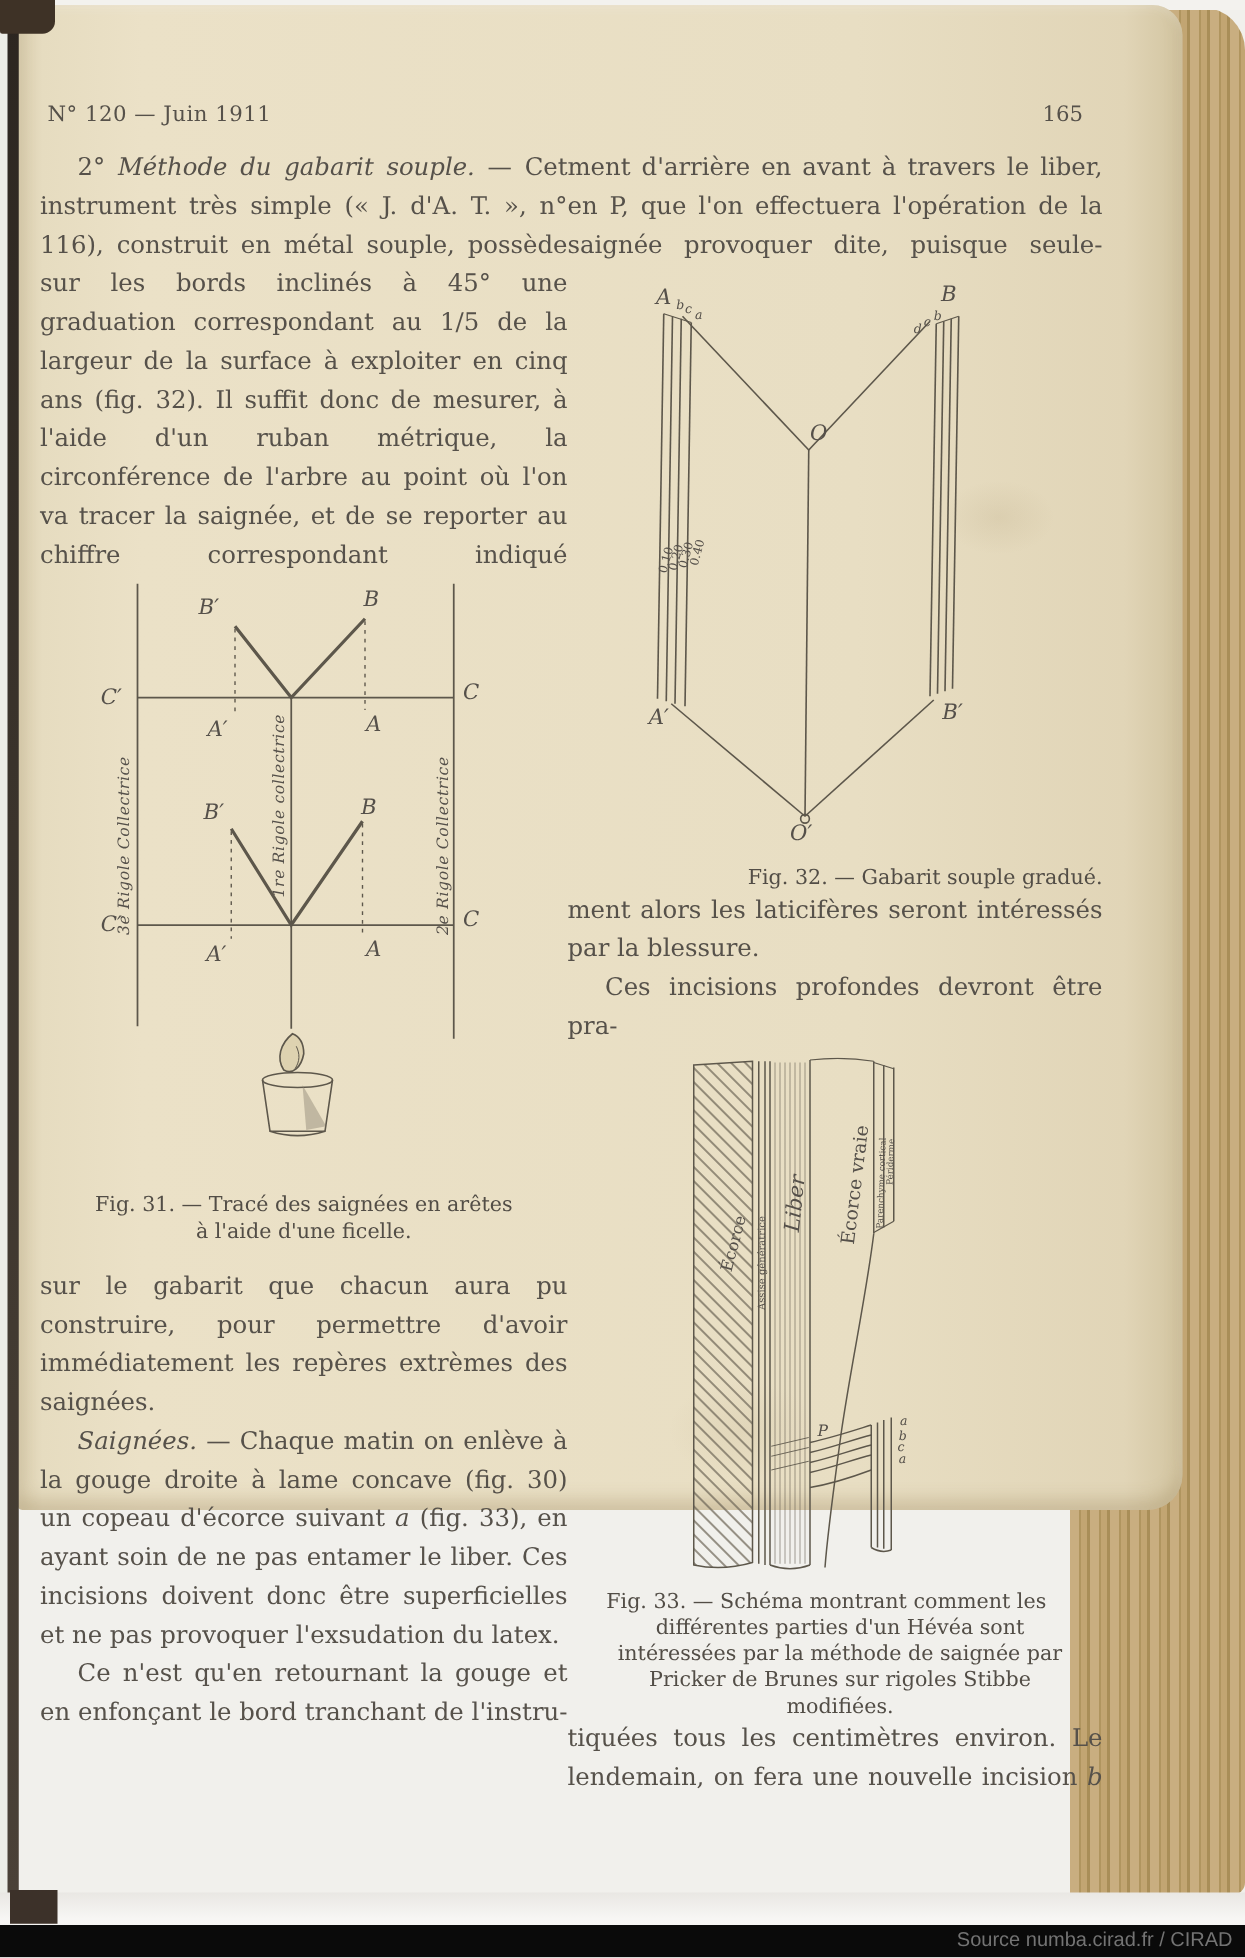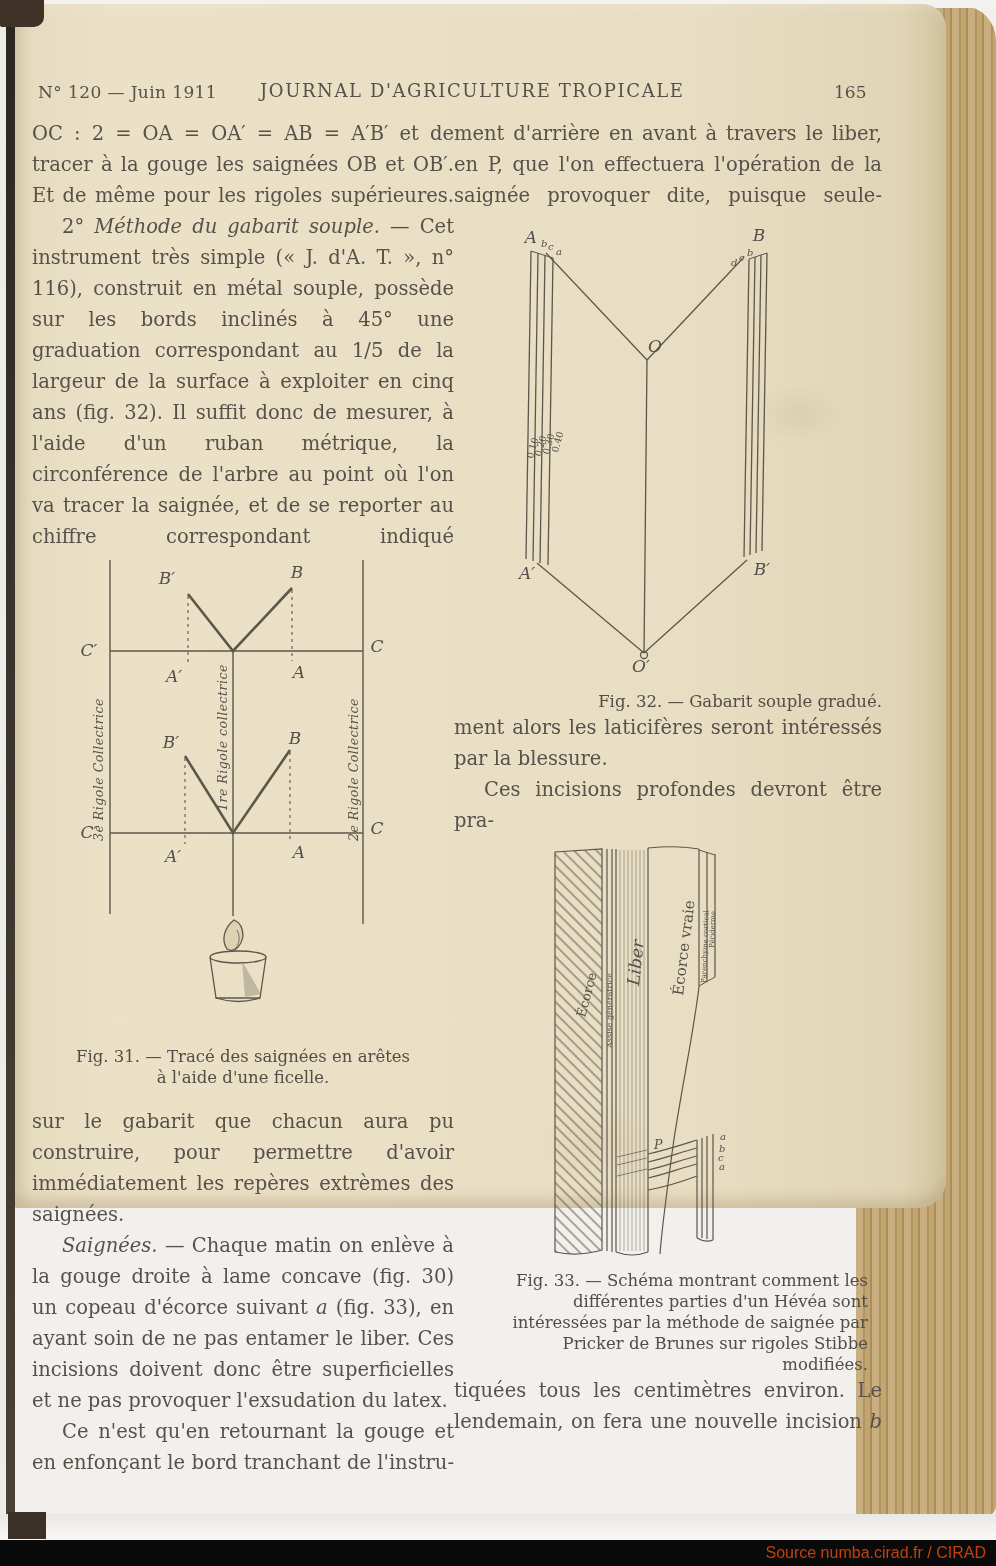--- a/index.html
+++ b/index.html
@@ -6,21 +6,21 @@
   .scene{position:relative;width:996px;height:1566px;overflow:hidden;background:#f1f0ec;font-family:"DejaVu Serif",serif;}
   
   .edge-light{position:absolute;left:0;top:0;width:6px;height:1566px;background:#ecede7;}
   .edge-dark{position:absolute;left:6px;top:0;width:9px;height:1516px;background:linear-gradient(180deg,#2c2620 0,#3a332b 40%,#4a4137 100%);}
   .corner-dark{position:absolute;left:0;top:0;width:44px;height:27px;background:#3e3226;border-radius:0 0 10px 2px;}
   .corner-dark-bottom{position:absolute;left:8px;top:1512px;width:38px;height:27px;background:#3c3129;}
   .page-stack{position:absolute;left:856px;top:6px;width:140px;height:1510px;border-radius:0 34px 10px 0;
     background:repeating-linear-gradient(90deg,#c9ae80 0 7px,#b0955f 7px 9px,#c2a572 9px 14px,#a98e58 14px 16px);}
   .top-white{position:absolute;left:44px;top:0;width:952px;height:8px;background:#f3f2ee;}
   .bottom-white{position:absolute;left:0;top:1514px;width:996px;height:52px;background:linear-gradient(180deg,#e9e7e3 0,#f7f6f4 40%,#f2f1ef 100%);}
-  .bottom-bar{position:absolute;left:0;top:1540px;width:996px;height:26px;background:#0a0a0a;color:#c2410c;
+  .bottom-bar{position:absolute;left:0;top:1540px;width:996px;height:26px;background:#0a0a0a;color:#737373;
     font-family:"Liberation Sans",sans-serif;font-size:16px;line-height:26px;text-align:right;box-sizing:border-box;padding-right:10px;}
   
   .paper{position:absolute;left:14px;top:4px;width:932px;height:1204px;border-radius:4px 24px 28px 4px;
     background:linear-gradient(90deg,#d9cdae 0,#e6dcc0 20px,#ebe1c7 100px,#e8dec3 72%,#e1d5b7 95%,#d2c4a0 100%);
     box-shadow:inset 0 -8px 14px rgba(140,115,70,.28), inset 0 3px 8px rgba(255,255,255,.25);color:#56514a;}
   .stain{position:absolute;border-radius:50%;pointer-events:none;}
   .stain1{left:740px;top:380px;width:90px;height:60px;background:radial-gradient(ellipse,rgba(140,115,70,.10),transparent 70%);}
   .stain2{left:520px;top:1100px;width:120px;height:80px;background:radial-gradient(ellipse,rgba(140,115,70,.08),transparent 70%);}
   
   .hdr-issue{position:absolute;left:24px;top:78px;font-size:17px;letter-spacing:.4px;}
@@ -38,45 +38,43 @@
   figure{margin:0;}
   .fig31{margin:6px 0 18px 0;}
   .fig31 svg{display:block;margin-left:43px;}
   .fig31 figcaption{max-width:340px;margin:18px auto 0 auto;}
   .fig32 svg{display:block;margin-left:15px;}
   .fig32 figcaption{text-align:right;margin-top:14px;}
   .fig33{margin:10px 0 0 0;}
   .fig33 svg{display:block;margin-left:87px;}
   .fig33 figcaption{margin-top:10px;width:414px;padding-left:22px;text-indent:-22px;box-sizing:border-box;}
   .fig-caption{font-size:16.5px;line-height:21px;color:#524d46;text-align:center;}
-  .fig33 .fig-caption{text-align:right;}
+  .fig33 .fig-caption{text-align:center;}
   .mt{margin-top:16px;}
   svg text{font-family:"DejaVu Serif",serif;fill:#55504a;}
   svg .lbl{font-size:17px;font-style:italic;}
   svg .rot{font-size:12.5px;font-style:italic;letter-spacing:.5px;}
   svg .tick{font-size:10px;font-style:italic;}
   svg .grad{font-size:9.5px;}
 </style>
 </head>
 <body>
 
 <div class="scene">
   <div class="page-stack"></div>
   <div class="top-white"></div>
 
   <div class="paper">
     <div class="stain stain1"></div>
     <div class="stain stain2"></div>
 
     <span class="hdr-issue">N° 120 — Juin 1911</span>
-    <span class="hdr-title">JOURNAL D'AGRICULTURE TROPICALE</span>
     <span class="hdr-page">165</span>
 
     <div class="col col-left">
-      <p class="j-all">OC : 2 = OA = OA′ = AB = A′B′ et de tracer à la gouge les saignées OB et OB′. Et de même pour les rigoles supérieures.</p>
       <p class="indent j-all"><span>2° </span><span class="it">Méthode du gabarit souple.</span><span> — Cet instrument très simple (« J. d'A. T. », n° 116), construit en métal souple, possède sur les bords inclinés à 45° une graduation correspondant au 1/5 de la largeur de la surface à exploiter en cinq ans (fig. 32). Il suffit donc de mesurer, à l'aide d'un ruban métrique, la circonférence de l'arbre au point où l'on va tracer la saignée, et de se reporter au chiffre correspondant indiqué</span></p>
 
       <figure class="fig31">
         <svg width="380" height="470" viewBox="0 0 380 470">
           <g stroke="#5d574b" stroke-width="1.4" fill="none">
             <path d="M35 2 V356"></path>
             <path d="M288 2 V366"></path>
             <path d="M35 93 H288"></path>
             <path d="M35 275 H288"></path>
             <path d="M158 93 V358"></path>

